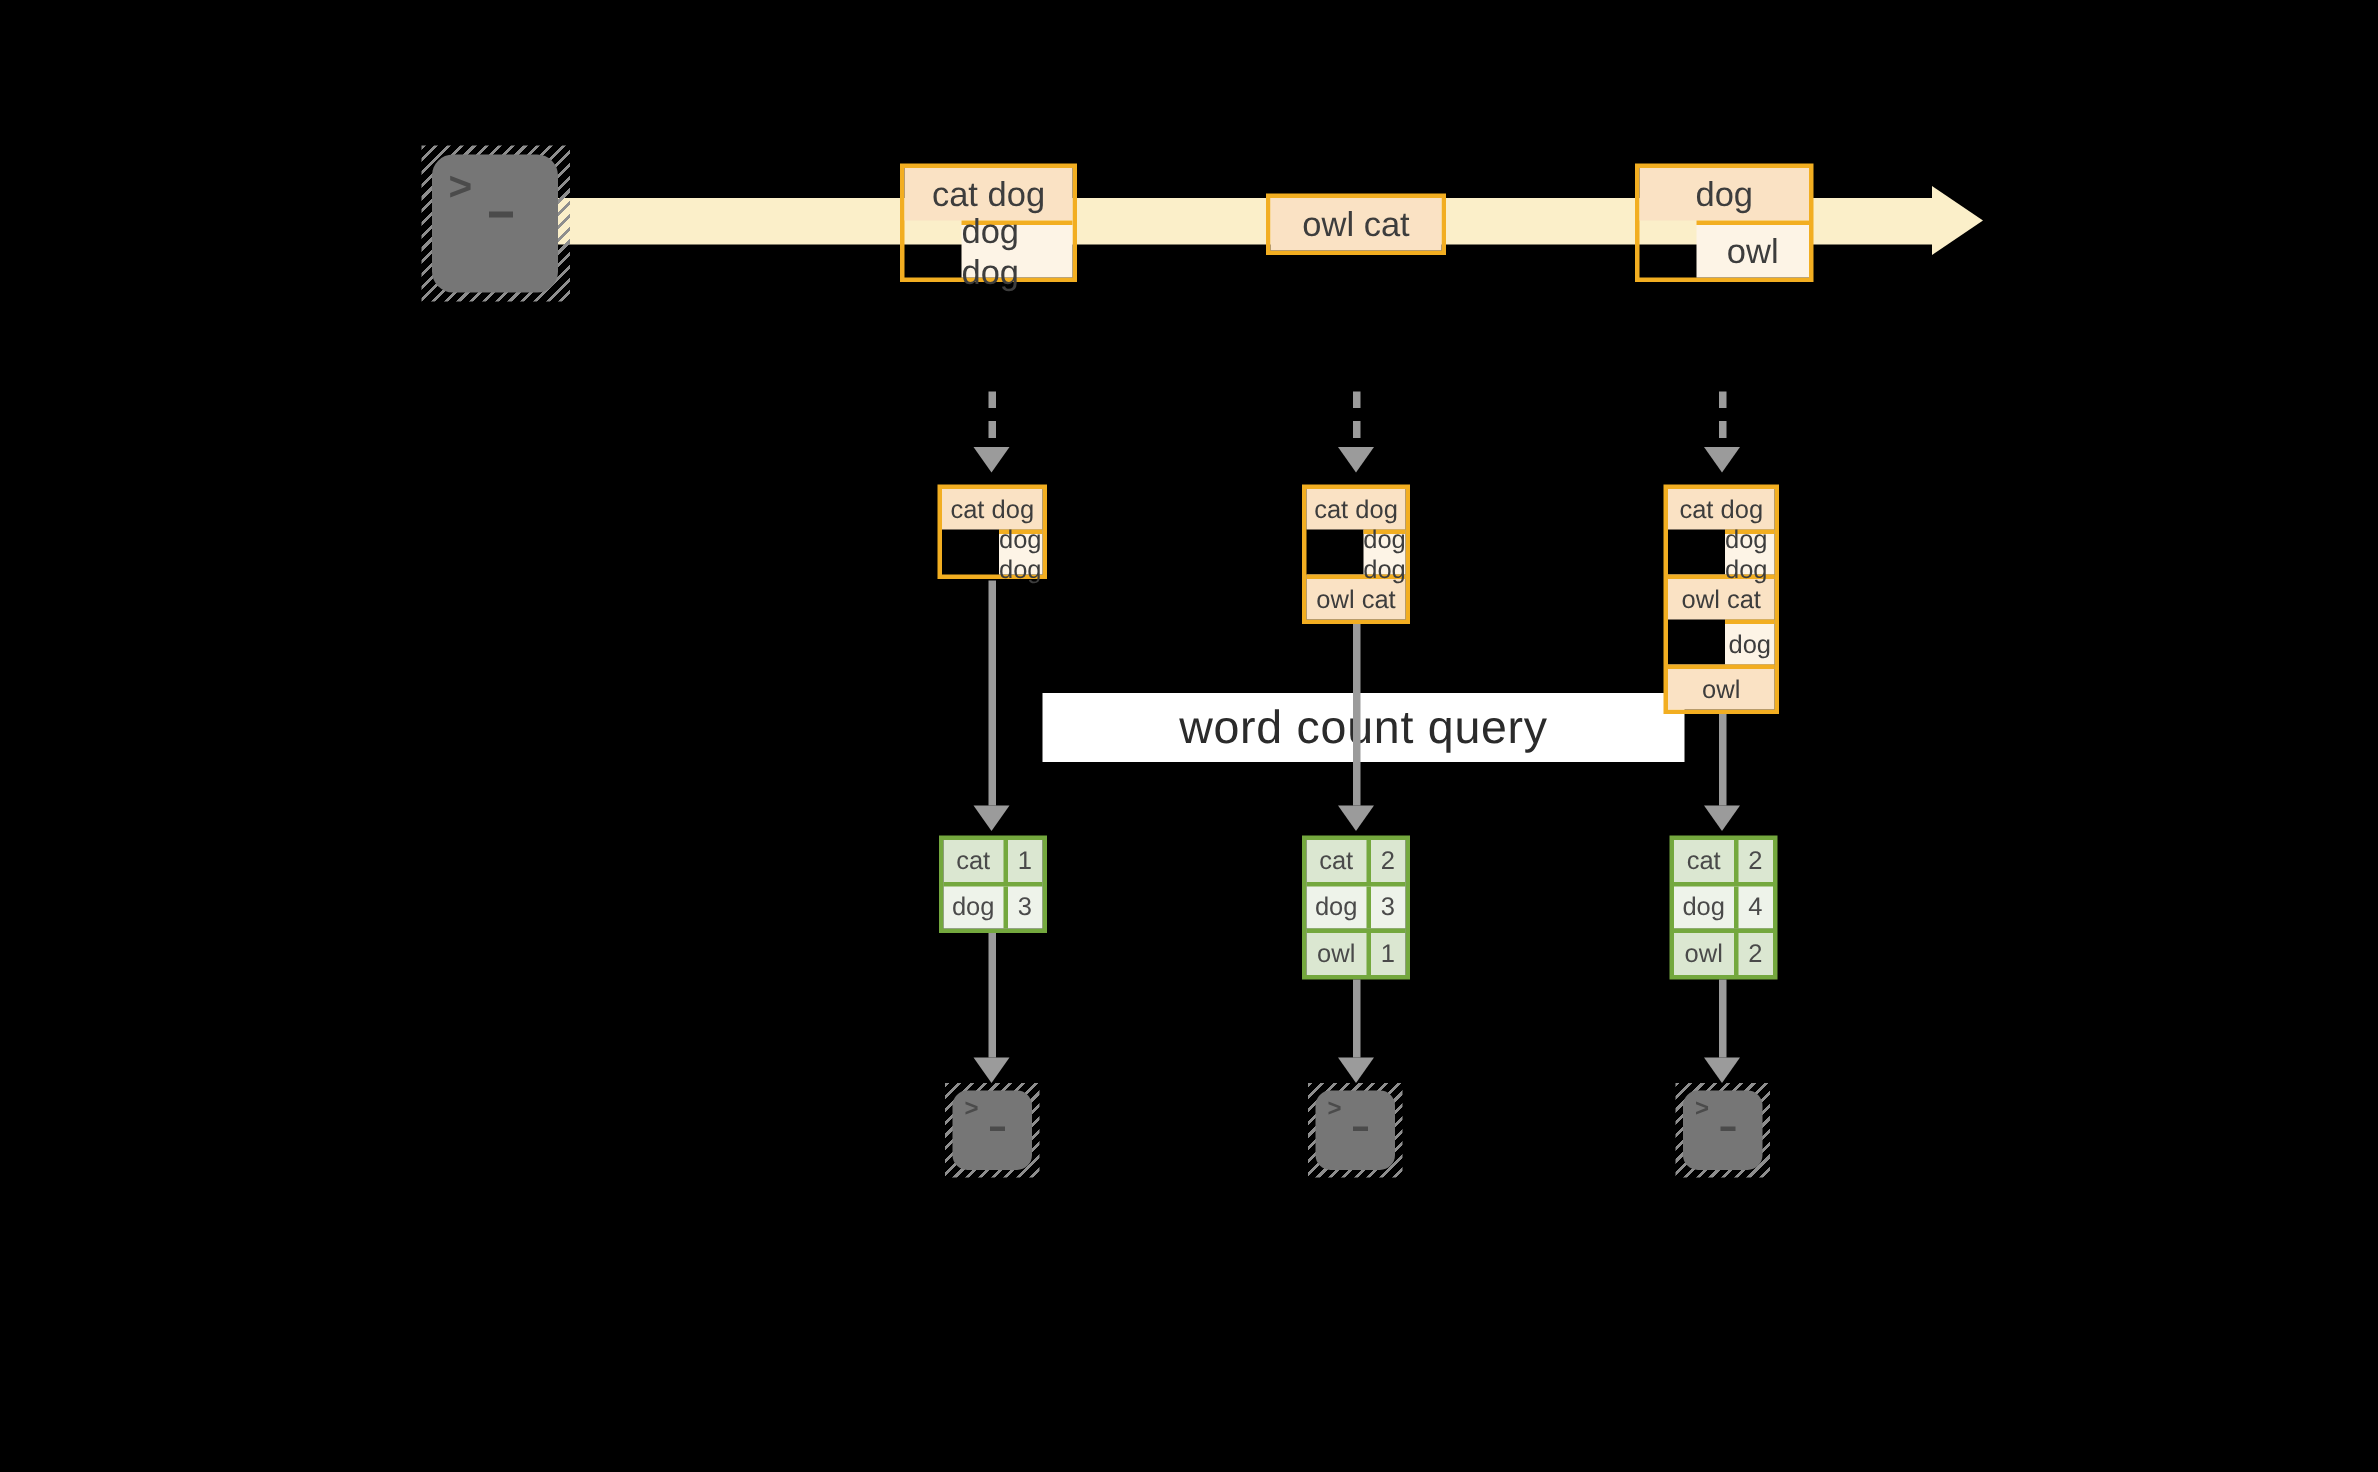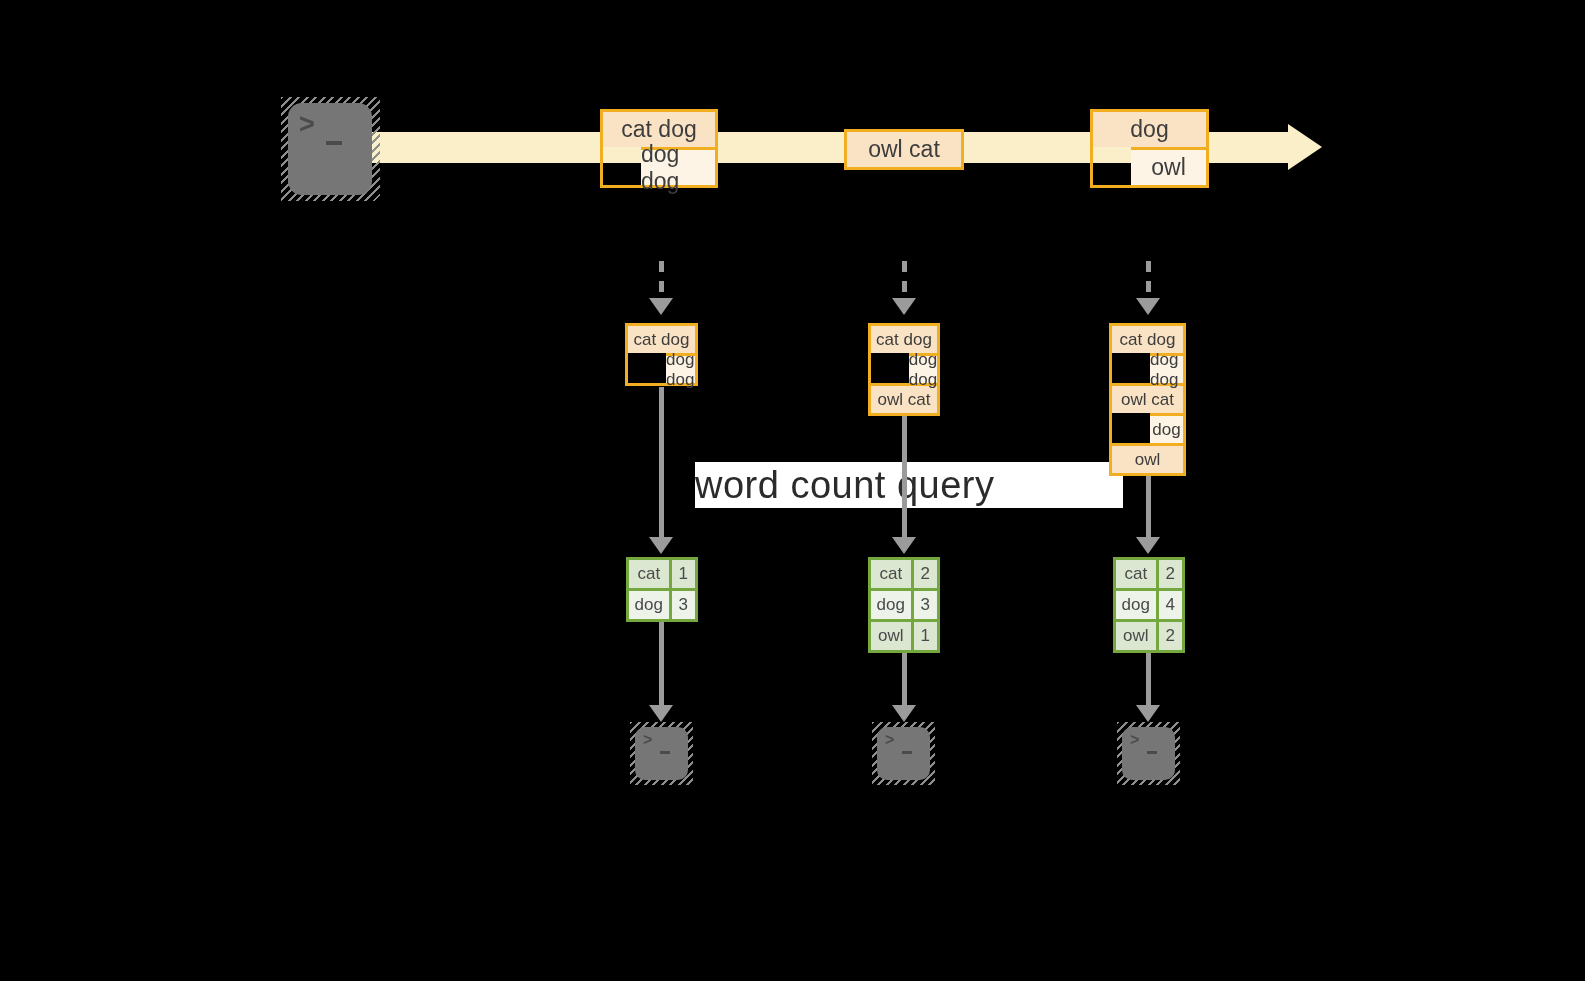--- a/index.html
+++ b/index.html
@@ -35,22 +35,22 @@
   
   .vline{width:5px;background:var(--arrow-gray);z-index:5;}
   .vdash{width:5px;z-index:5;
     background:repeating-linear-gradient(180deg,var(--arrow-gray) 0 11px,transparent 11px 20px);}
   .ahead{width:0;height:0;z-index:5;
     border-left:12px solid transparent;border-right:12px solid transparent;
     border-top:17px solid var(--arrow-gray);}
 
   
   .query{left:695px;top:462px;width:428px;height:46px;background:var(--query-bg);z-index:4;
-    display:flex;align-items:center;justify-content:flex-start;
-    font-size:38px;font-weight:300;letter-spacing:0.5px;color:#2b2b2b;}
+    display:flex;align-items:center;justify-content:center;
+    font-size:31px;font-weight:300;letter-spacing:0.5px;color:#2b2b2b;}
 
   
   .gtab{border:3px solid var(--table-border);box-sizing:border-box;width:72px;z-index:5;}
   .grow{display:flex;}
   .grow + .grow{border-top:3px solid var(--table-border);}
   .grow.base{background:var(--table-fill-dark);}
   .grow.alt{background:var(--table-fill-light);}
   .gcell{height:28px;display:flex;align-items:center;justify-content:center;
     font-size:17px;color:#4a4a4a;}
   .gcell.word{flex:0 0 60%;}

